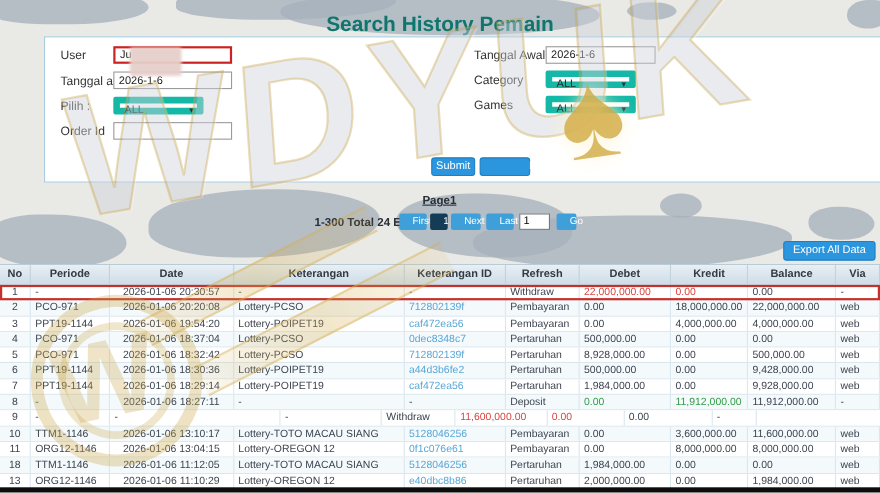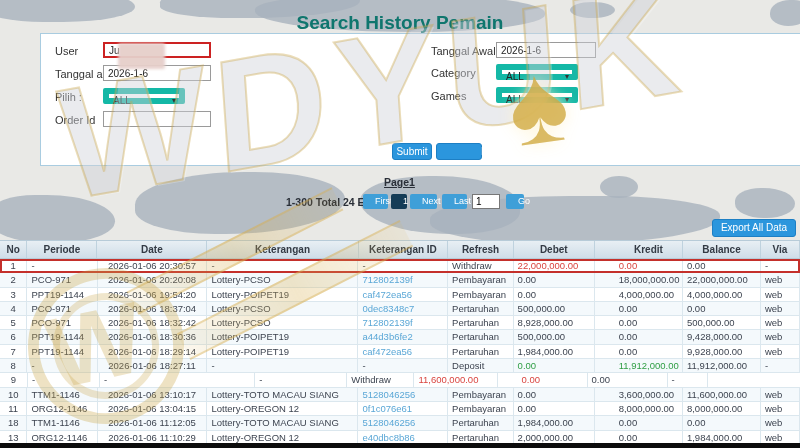--- a/index.html
+++ b/index.html
@@ -47,21 +47,21 @@
            border-bottom:1px solid #b7cbd8; }
   .th { font-size:10px; font-weight:bold; color:#333a44; text-align:center; line-height:17px;
         border-right:1px solid #bfd2de; overflow:hidden; white-space:nowrap; }
   .tr { display:flex; height:14.3px; background:#fff; border-bottom:1px solid #dbe7ee; }
   .tr.even { background:#f4f9fc; }
   .tr.outlined { outline:2px solid #c4302b; outline-offset:-2px; }
   .td { font-size:9.5px; color:#3d4450; line-height:13.5px; padding:0 4px;
         border-right:1px solid #dbe7ee; overflow:hidden; white-space:nowrap; }
   .c-no{width:3.5%; text-align:center;} .c-periode{width:9%;} .c-date{width:14.1%; text-align:center;}
   .c-ket{width:19.4%;} .c-id{width:11.5%;} .c-status{width:8.4%;} .c-debet{width:10.4%;}
-  .c-kredit{width:8.75%;margin-left:20px;} .c-balance{width:10%;} .c-via{width:5%;}
+  .c-kredit{width:8.75%;} .c-balance{width:10%;} .c-via{width:5%;}
   .td.link { color:var(--link,#5aa7d6); cursor:pointer; }
   .td.amt-red { color:var(--red,#d9443f); }
   .td.amt-green { color:var(--green,#2f9e44); }
 
   
   .wm { position:absolute; inset:0; z-index:5; pointer-events:none; overflow:hidden; }
   .wm-text { position:absolute; left:55px; top:0px; font-size:158px; font-weight:bold;
              letter-spacing:8px; white-space:nowrap; color:rgba(172,178,190,0.26);
              -webkit-text-stroke:2px rgba(202,166,72,0.38);
              text-shadow:2px 2px 0 rgba(255,255,255,0.25);

